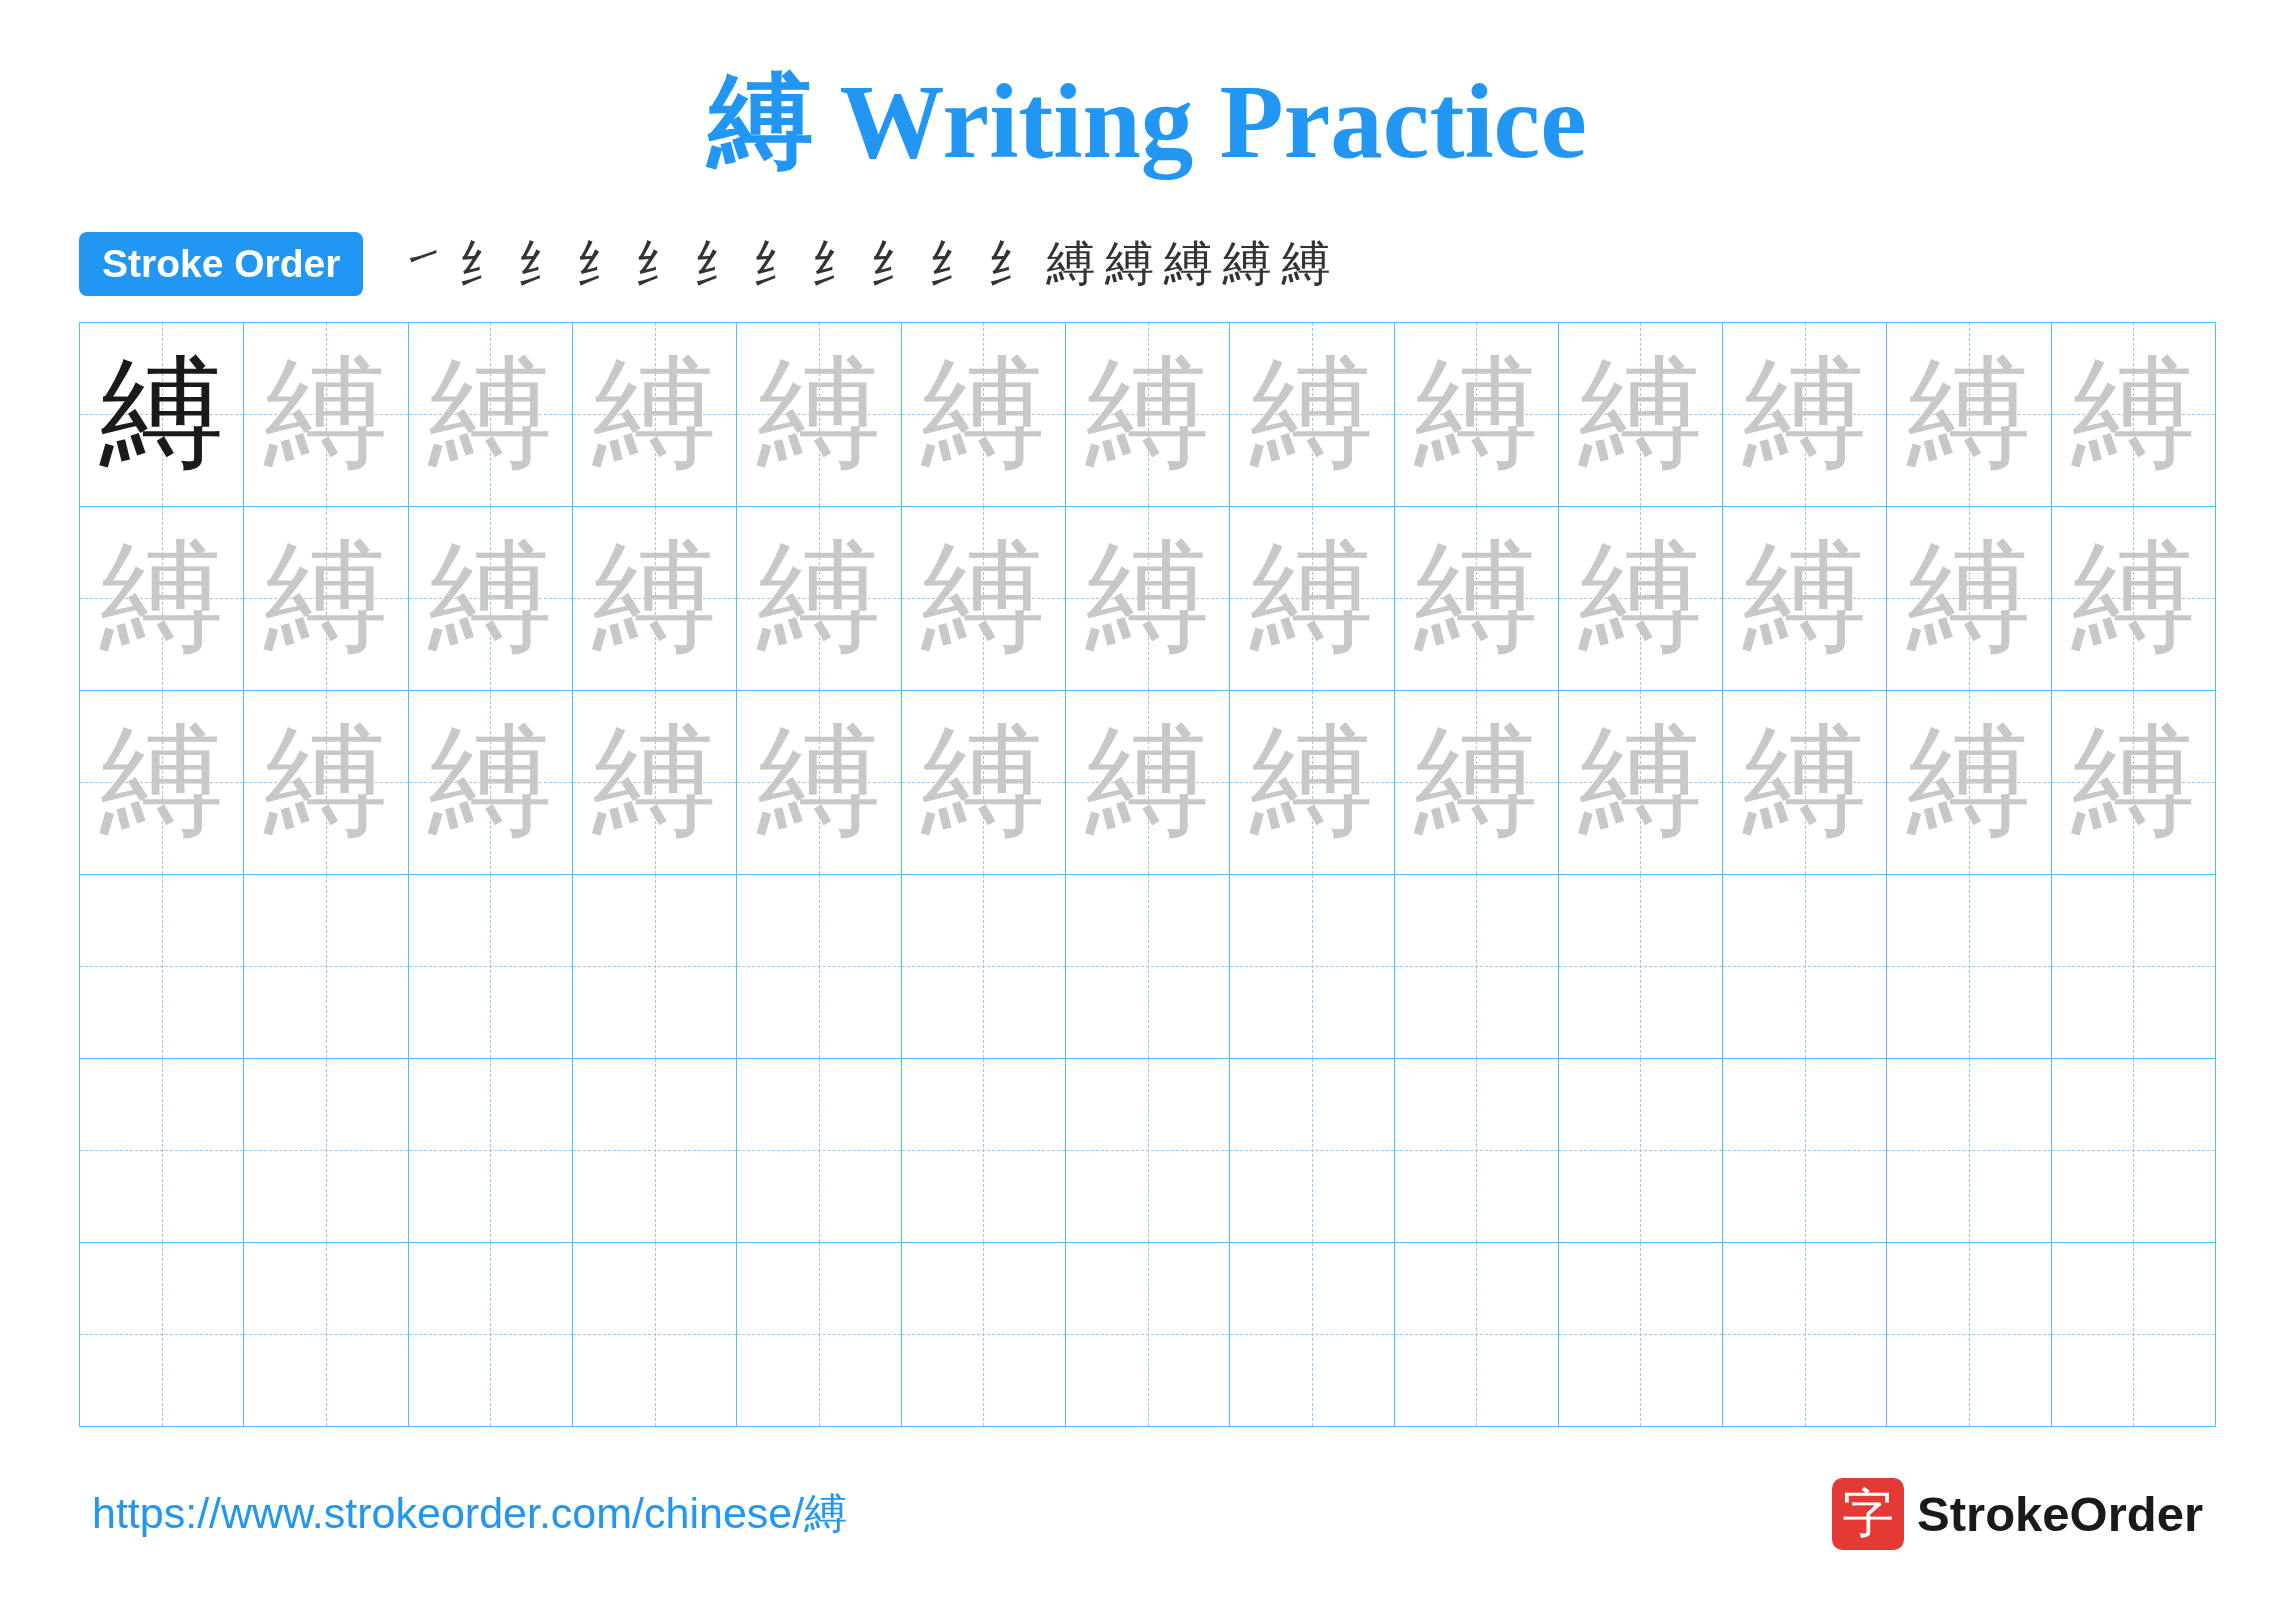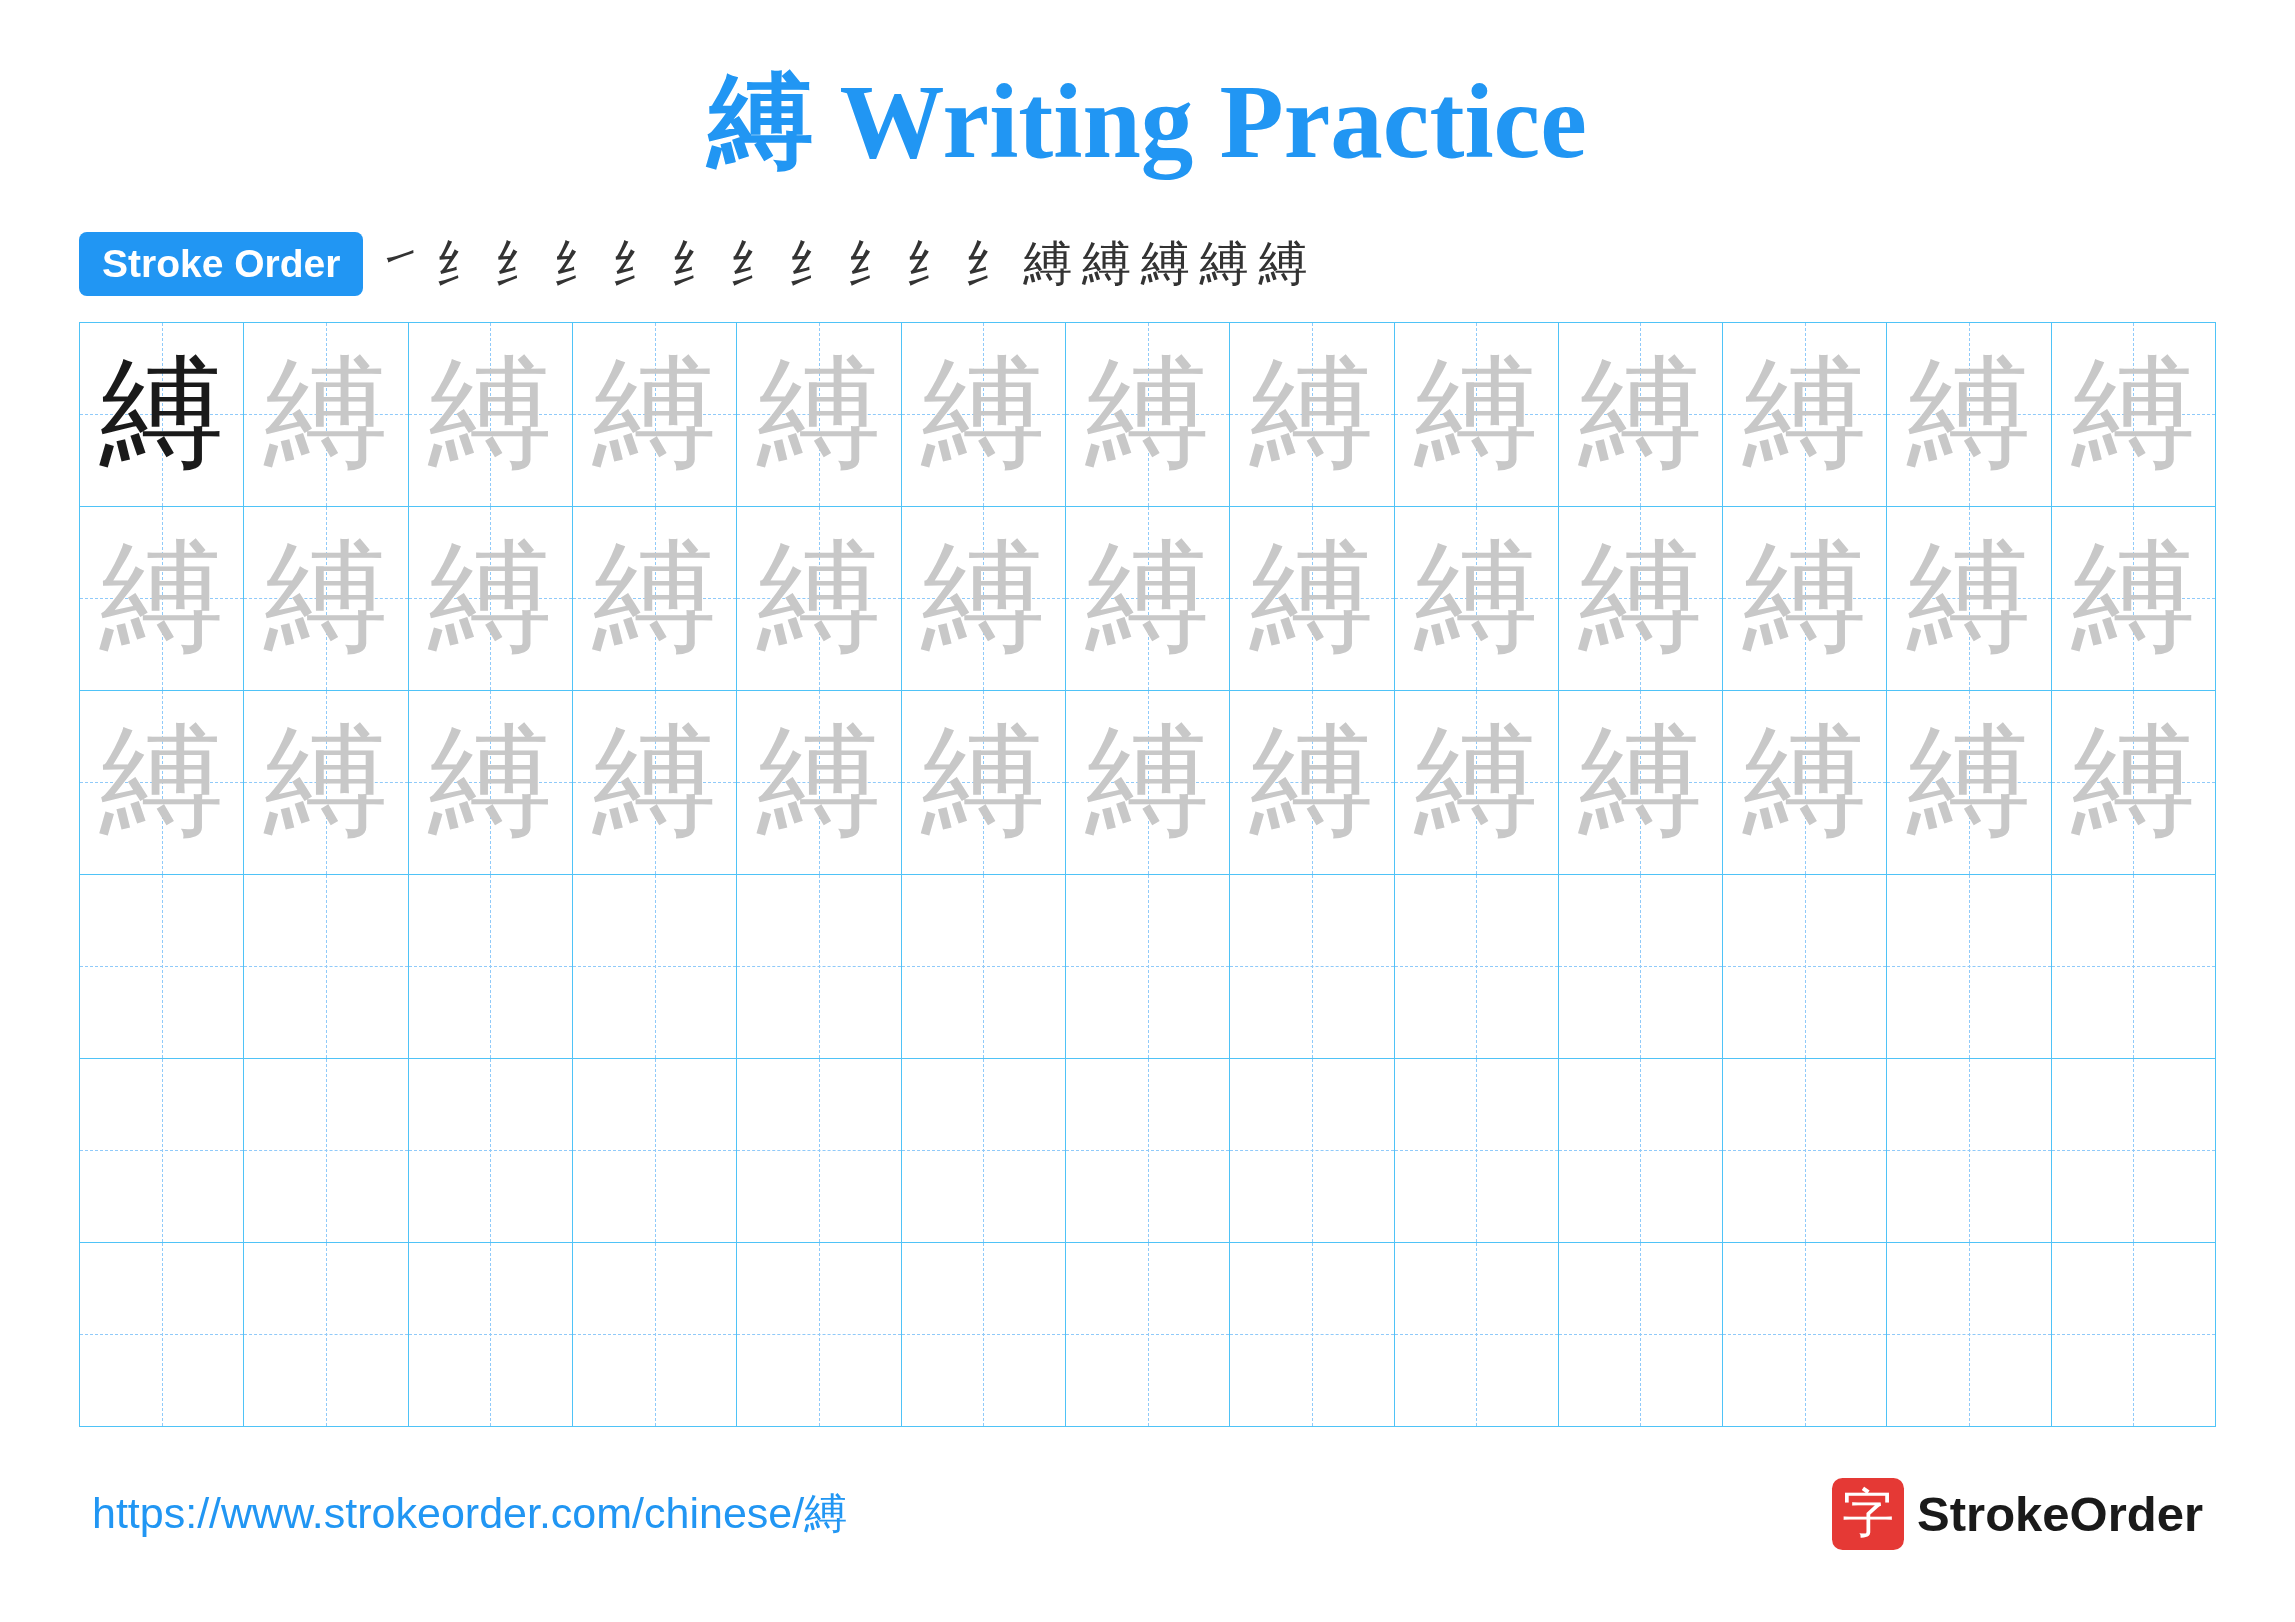--- a/index.html
+++ b/index.html
@@ -30,21 +30,21 @@
       font-weight: bold;
       margin-bottom: 39px;
       font-family: serif;
     }
 
     .stroke-order-row {
       display: flex;
       align-items: center;
       width: 100%;
       margin-bottom: 26px;
-      gap: 13px;
+      gap: 36px;
     }
 
     .stroke-order-badge {
       background: #2196F3;
       color: white;
       font-size: 39px;
       padding: 9.8px 23px;
       border-radius: 7.9px;
       font-family: sans-serif;
       font-weight: bold;

